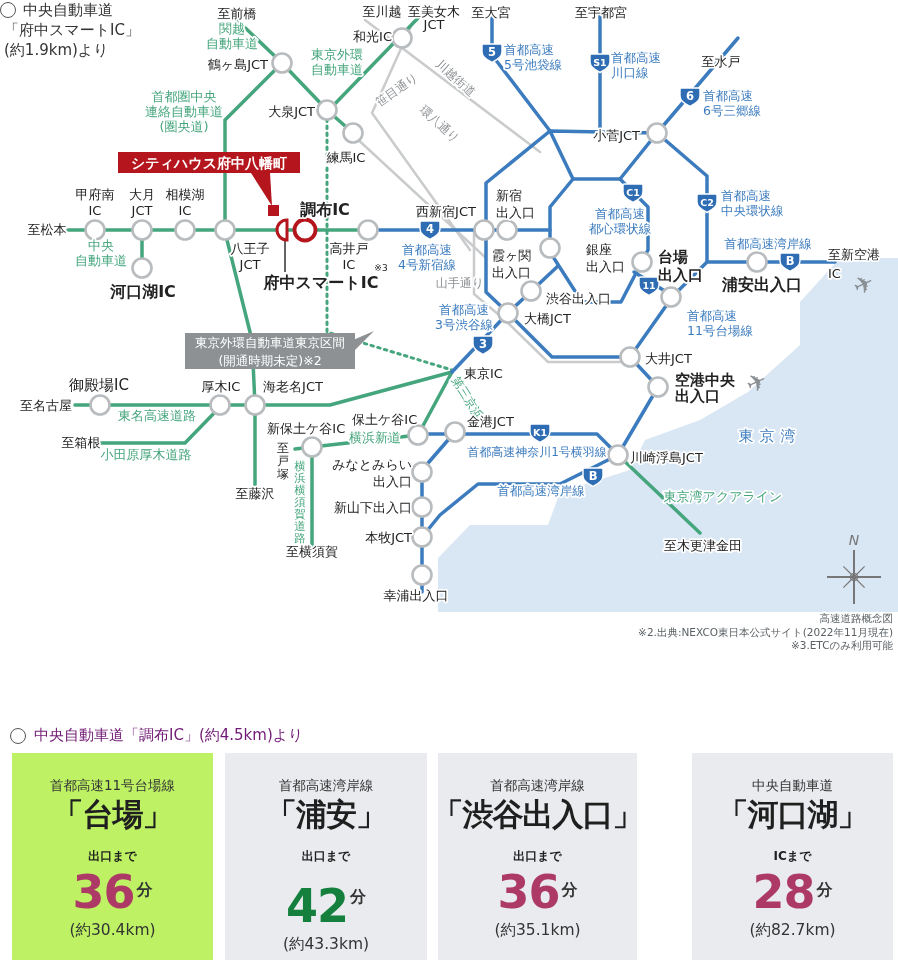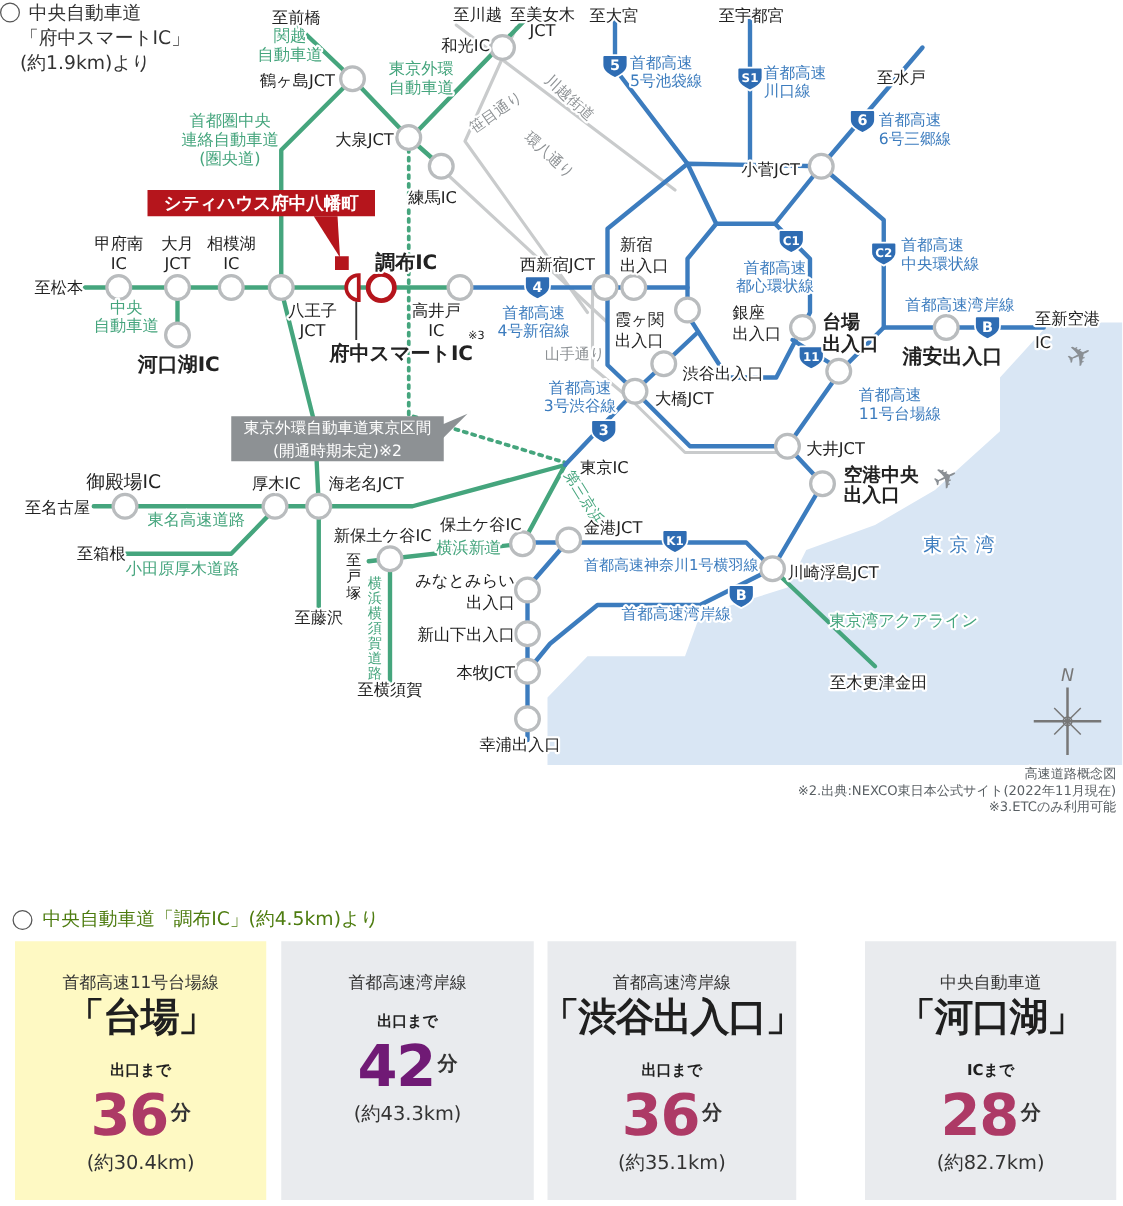--- a/index.html
+++ b/index.html
@@ -2,26 +2,26 @@
 <html><head>
 <meta charset="utf-8">
 <style>
   html,body{margin:0;padding:0;background:#fff;}
   body{width:898px;height:965px;position:relative;font-family:"DejaVu Sans","Liberation Sans",sans-serif;color:#222;}
   #map-wrap{position:absolute;left:0;top:0;width:898px;height:660px;}
   svg text{font-family:"DejaVu Sans","Liberation Sans",sans-serif;}
   .halo{stroke:#ffffff;stroke-width:3.5px;paint-order:stroke;stroke-linejoin:round;}
   .boxtext{stroke:none;}
   
-  .heading{position:absolute;font-size:15px;color:#4d7c0f;display:flex;align-items:center;gap:8px;}
+  .heading{position:absolute;font-size:15px;color:#701a75;display:flex;align-items:center;gap:8px;}
   .ring{display:inline-block;width:14px;height:14px;border:1.6px solid #555;border-radius:50%;flex:0 0 auto;background:#fff;}
   #heading-left{left:10px;top:726px;}
   #heading-right{left:692px;top:684px;width:206px;font-size:15px;color:#333;line-height:20px;}
   #heading-right .hr-first{display:flex;align-items:center;gap:7px;}
-  #heading-right .hr-indent{padding-left:16px;}
+  #heading-right .hr-indent{padding-left:4px;}
   .card{position:absolute;top:753px;height:207px;background:#e9ebee;display:flex;flex-direction:column;align-items:center;text-align:center;}
   .card .route{margin-top:24px;font-size:13.5px;color:#333;}
   .card .name{font-size:31px;font-weight:bold;color:#1f1f1f;line-height:1.25;letter-spacing:-1px;white-space:nowrap;text-align:center;}
   .card .suffix{font-size:12px;font-weight:bold;color:#1f1f1f;margin-top:14px;}
   .card .minrow{display:flex;align-items:center;justify-content:center;line-height:1;margin-top:4px;}
   .card .minutes{font-size:46px;font-weight:bold;letter-spacing:-1px;}
   .card .unit{font-size:16px;font-weight:bold;color:#333;margin:0 0 4px 2px;}
   .card .distance{font-size:15.5px;color:#333;margin-top:5px;}
   #card-0{left:12px;width:201px;}
   #card-1{left:225px;width:202px;}
@@ -260,35 +260,36 @@
 
 <div id="heading-right">
   <div class="hr-first">
     <span class="ring"></span>
     <span>中央自動車道</span>
   </div>
   <div class="hr-indent">「府中スマートIC」</div>
   <div class="hr-indent">(約1.9km)より</div>
 </div>
 
-<div class="card" id="card-0" style="background: #fef9c3;">
+<div class="card" id="card-0" style="background: #bef264;">
   <div class="route">首都高速11号台場線</div>
   <div class="name">「台場」</div>
   <div class="suffix">出口まで</div>
   <div class="minrow">
       <span class="minutes" style="color: rgb(173, 58, 102);">36</span>
       <span class="unit">分</span>
     </div>
   <div class="distance">(約30.4km)</div>
 </div>
 <div class="card" id="card-1" style="background: rgb(233, 235, 238);">
   <div class="route">首都高速湾岸線</div>
+  <div class="name">「浦安」</div>
   <div class="suffix">出口まで</div>
   <div class="minrow">
-      <span class="minutes" style="color: #701a75;">42</span>
+      <span class="minutes" style="color: #15803d; margin-top: 14px;">42</span>
       <span class="unit">分</span>
     </div>
   <div class="distance">(約43.3km)</div>
 </div>
 <div class="card" id="card-2" style="background: rgb(233, 235, 238);">
   <div class="route">首都高速湾岸線</div>
   <div class="name">「渋谷出入口」</div>
   <div class="suffix">出口まで</div>
   <div class="minrow">
       <span class="minutes" style="color: rgb(173, 58, 102);">36</span>

